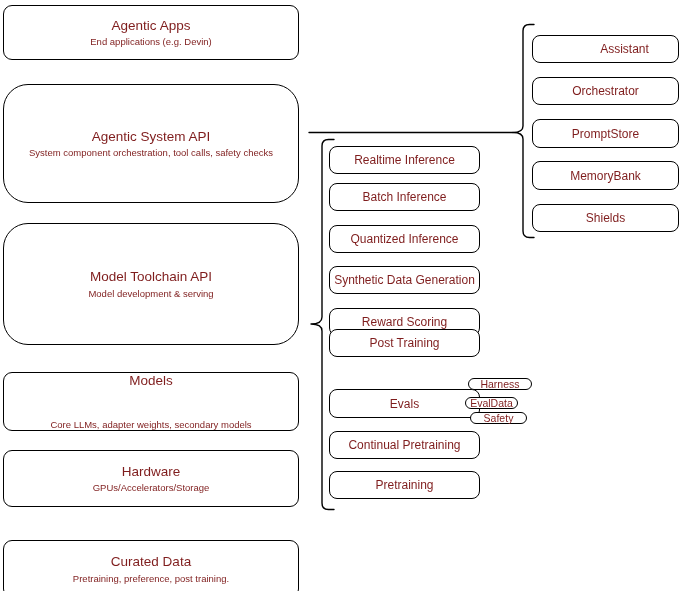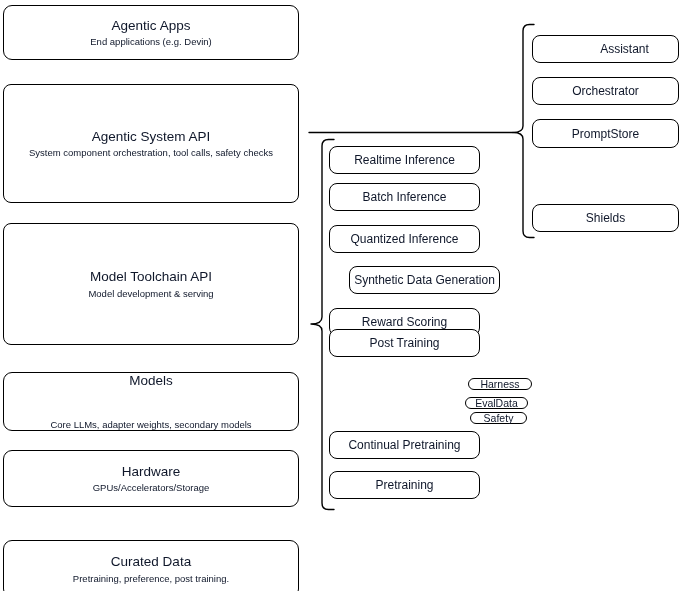--- a/index.html
+++ b/index.html
@@ -1,30 +1,30 @@
 <!DOCTYPE html>
 <html><head>
 <meta charset="utf-8">
 <style>
   html,body{margin:0;padding:0;background:#ffffff;}
   #canvas{
     position:relative;width:682px;height:591px;background:#ffffff;
-    font-family:"Liberation Sans","DejaVu Sans",sans-serif;color:#0f172a;
+    font-family:"Liberation Sans","DejaVu Sans",sans-serif;color:#7f1d1d;
     overflow:hidden;
   }
   #connector-svg{position:absolute;top:0;left:0;pointer-events:none;}
   .node{
     position:absolute;box-sizing:border-box;background:#ffffff;
     border:1.4px solid #000;display:flex;align-items:center;justify-content:center;
     text-align:center;white-space:nowrap;
   }
   .lbox{
     left:3px;width:296px;flex-direction:column;gap:4px;border-radius:9px;z-index:2;
   }
-  .lbox.round{border-radius:8px;align-items:center;}
+  .lbox.round{border-radius:25px;align-items:center;}
   .ltitle{font-size:13.5px;line-height:1.15;}
   .lsub{font-size:9.5px;line-height:1.1;}
   .mbox{
     left:329px;width:151px;height:28px;border-radius:8px;font-size:12px;z-index:2;
   }
   .rbox{
     left:532px;width:147px;height:28px;border-radius:8px;font-size:12px;z-index:2;
   }
   .pill{
     height:12px;border:1.3px solid #000;border-radius:7px;font-size:10.5px;
@@ -68,28 +68,30 @@
   </div>
 
   <div class="node lbox" style="top:540px;height:58px;">
     <div class="ltitle">Curated Data</div>
     <div class="lsub">Pretraining, preference, post training.</div>
   </div>
 
   <div class="node mbox" style="top:146px;">Realtime Inference</div>
   <div class="node mbox" style="top:183px;">Batch Inference</div>
   <div class="node mbox" style="top:225px;">Quantized Inference</div>
-  <div class="node mbox" style="top:266px;margin-left:20px;">Synthetic Data Generation</div>
+  <div class="node mbox" style="top:266px;">Synthetic Data Generation</div>
   <div class="node mbox" style="top:308px;">Reward Scoring</div>
   <div class="node mbox" style="top:329px;">Post Training</div>
+  <div class="node mbox" style="top:389px;height:29px;">Evals</div>
   <div class="node mbox" style="top:431px;">Continual Pretraining</div>
   <div class="node mbox" style="top:471px;">Pretraining</div>
 
   <div class="node pill" style="left:468px;top:378px;width:64px;">Harness</div>
-  <div class="node pill" style="left:465px;top:397px;width:63px;">EvalData</div>
+  <div class="node pill" style="left:465px;top:397px;width:53px;">EvalData</div>
   <div class="node pill" style="left:470px;top:412px;width:57px;text-align:center;">Safety</div>
 
   <div class="node rbox" style="top:35px;padding-left:38px;">Assistant</div>
   <div class="node rbox" style="top:77px;">Orchestrator</div>
   <div class="node rbox" style="top:119px;height:29px;">PromptStore</div>
+  <div class="node rbox" style="top:161px;height:29px;">MemoryBank</div>
   <div class="node rbox" style="top:204px;">Shields</div>
 
 </div>
 
 </body></html>

